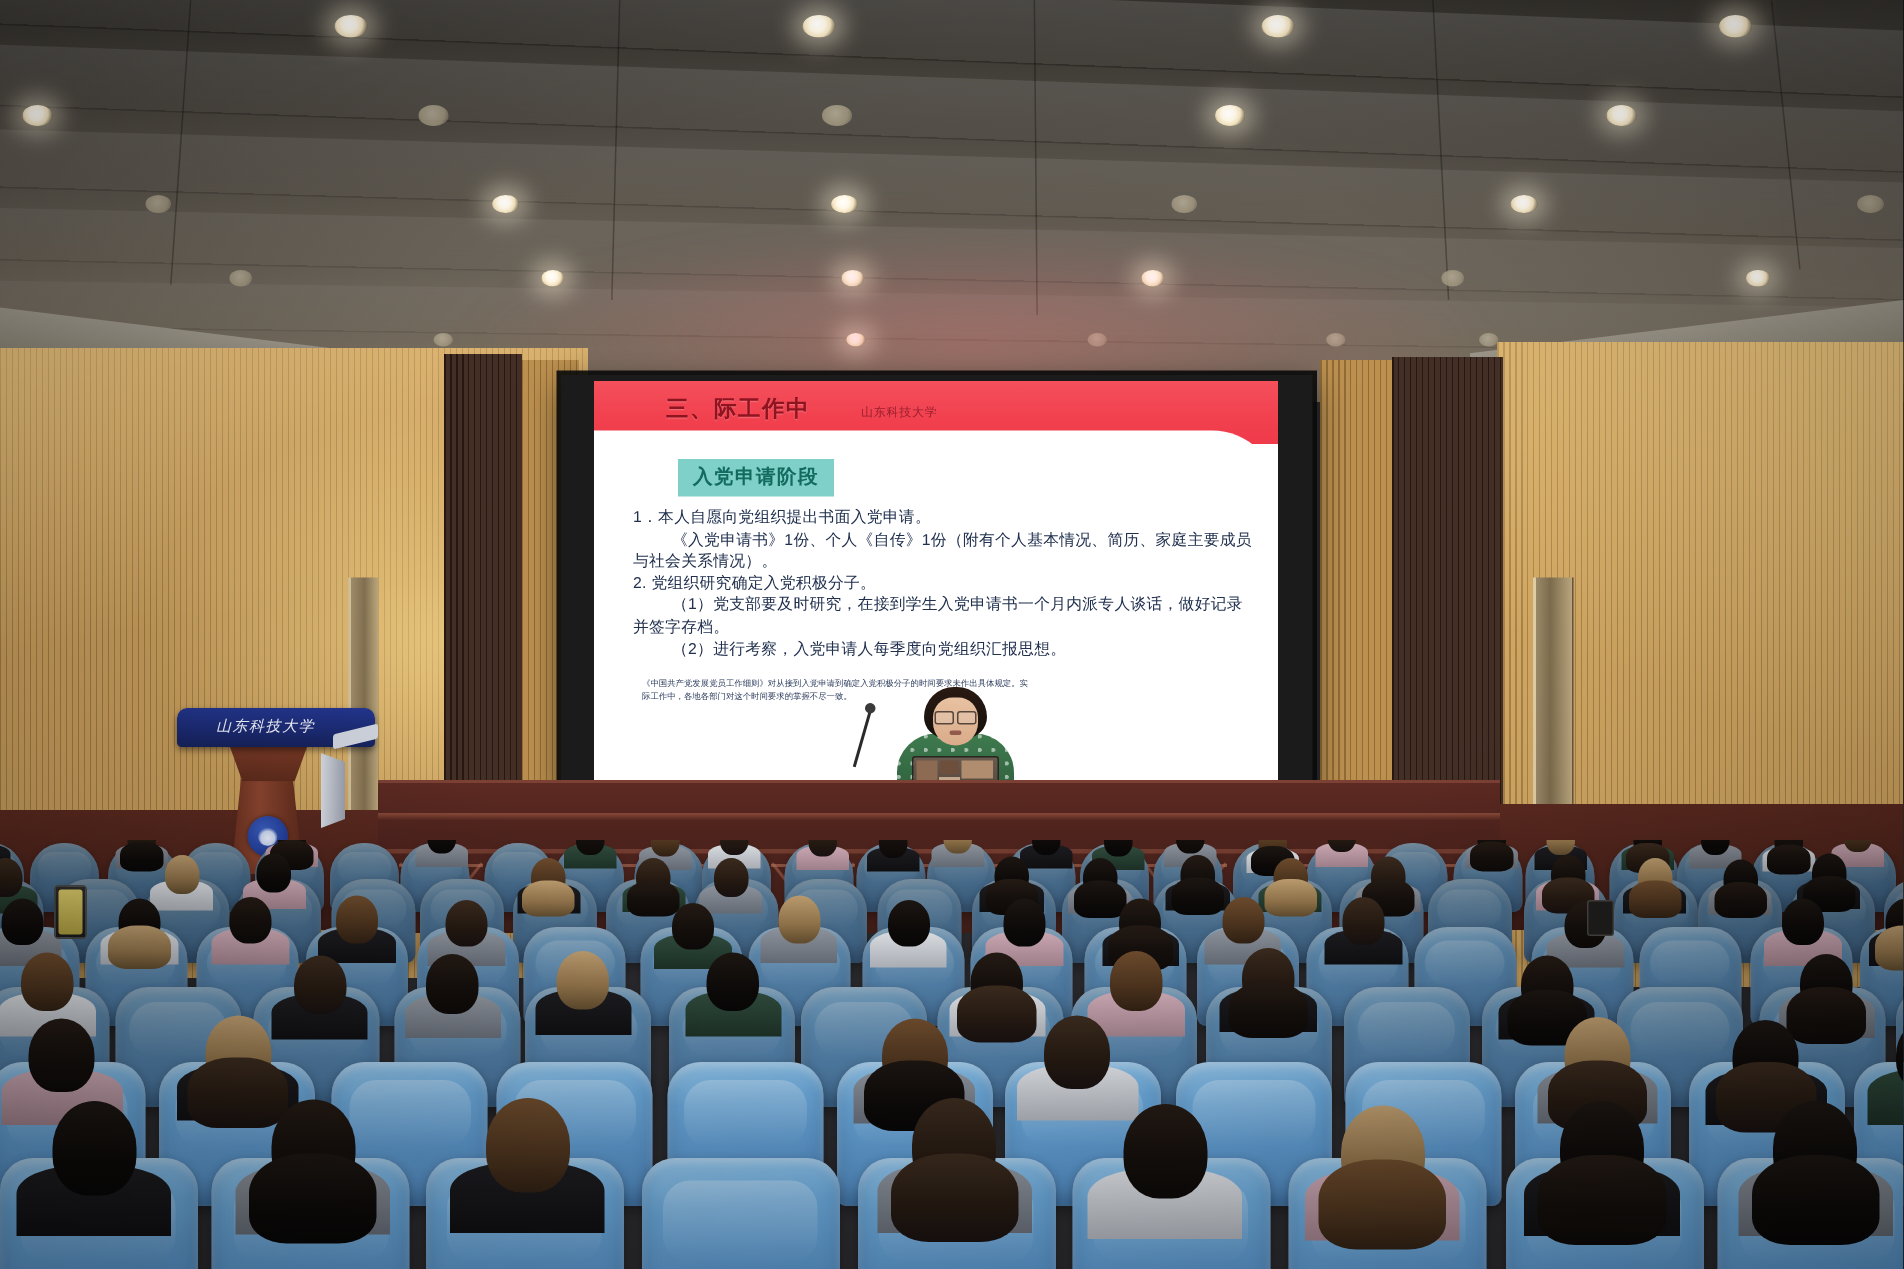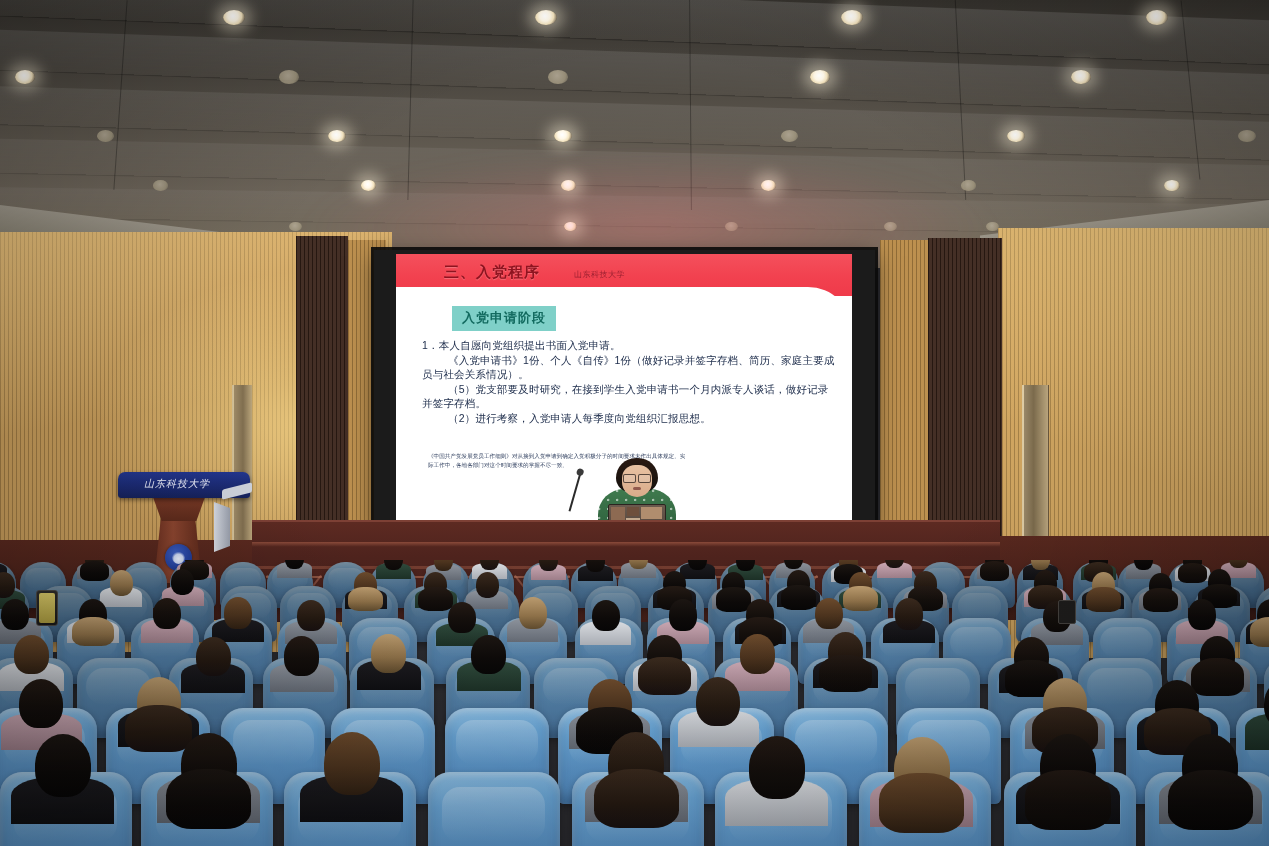--- a/index.html
+++ b/index.html
@@ -397,27 +397,28 @@
   <div class="wall-mid-r"></div>
   <div class="wall-dark dl"></div>
   <div class="wall-dark dr"></div>
   <div class="door"></div>
   <div class="door-l"></div>
 
   <div class="screen-frame">
     <div class="slide">
       <div class="slide-red"></div>
       <div class="slide-white"></div>
-      <div class="slide-title">三、入党程序</div>
+      <div class="slide-title">三、际工作中</div>
       <div class="slide-subtitle">山东科技大学</div>
       <div class="teal-box">入党申请阶段</div>
       <div class="slide-body">
         <p>1．本人自愿向党组织提出书面入党申请。</p>
-        <p class="ind">《入党申请书》1份、个人《自传》1份（做好记录并签字存档、简历、家庭主要成员与社会关系情况）。</p>
-        <p class="ind">（5）党支部要及时研究，在接到学生入党申请书一个月内派专人谈话，做好记录并签字存档。</p>
+        <p class="ind">《入党申请书》1份、个人《自传》1份（附有个人基本情况、简历、家庭主要成员与社会关系情况）。</p>
+        <p>2. 党组织研究确定入党积极分子。</p>
+        <p class="ind">（1）党支部要及时研究，在接到学生入党申请书一个月内派专人谈话，做好记录并签字存档。</p>
         <p class="ind">（2）进行考察，入党申请人每季度向党组织汇报思想。</p>
       </div>
       <div class="slide-note">
         <p>《中国共产党发展党员工作细则》对从接到入党申请到确定入党积极分子的时间要求未作出具体规定。实</p>
         <p>际工作中，各地各部门对这个时间要求的掌握不尽一致。</p>
       </div>
     </div>
   </div>
 
   <div class="speaker">

